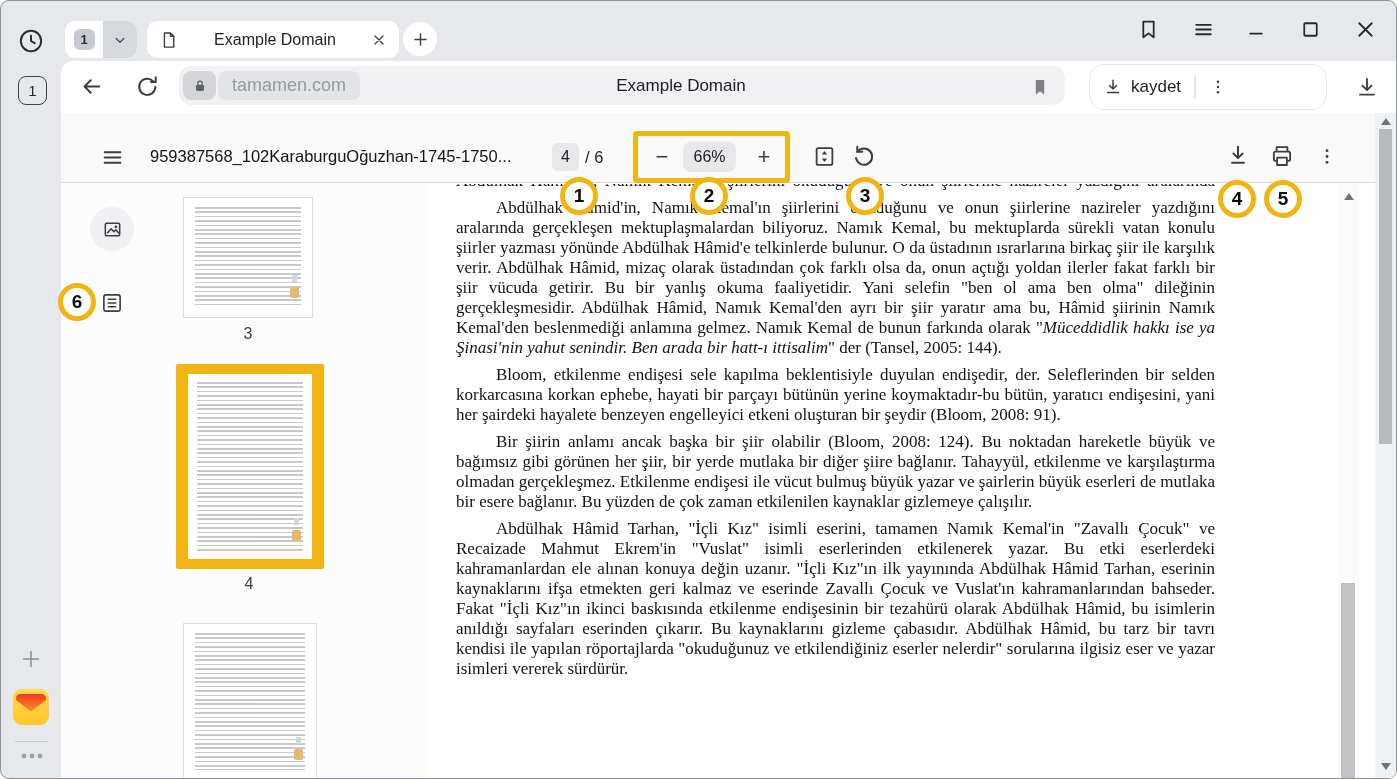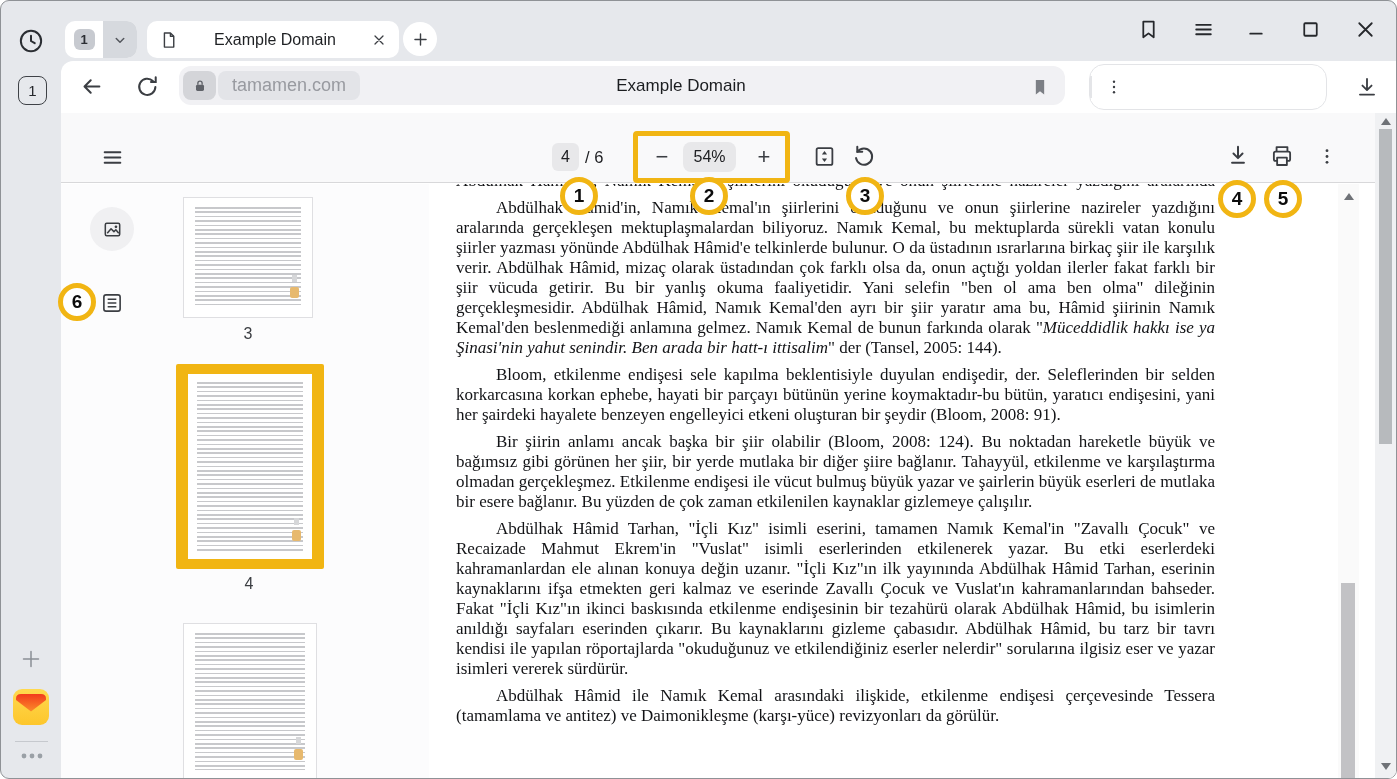--- a/index.html
+++ b/index.html
@@ -263,20 +263,28 @@
   <div class="abs page-title">Example Domain</div>
   <div class="abs bookmark-btn">
     <span>
       <svg width="20" height="20" viewBox="0 0 24 24" fill="currentColor">
           <path d="M7 3.5h10V21l-5-4-5 4z"></path>
         </svg>
     </span>
   </div>
 
   <div class="abs actions-pill">
+    <div class="action-item">
+      <span class="icon">
+        <svg width="20" height="20" viewBox="0 0 24 24" fill="none" stroke="currentColor" stroke-width="1.8" stroke-linecap="round" stroke-linejoin="round">
+            <path d="M12 4v10M7.8 10.2L12 14.4l4.2-4.2M5.5 18.5h13"></path>
+          </svg>
+      </span>
+      <span>kaydet</span>
+    </div>
     <div class="action-sep"></div>
     <div class="action-sep"></div>
     <div class="action-item">
       <span class="icon">
         <svg width="18" height="20" viewBox="0 0 24 24" fill="currentColor">
             <circle cx="12" cy="5" r="1.6"></circle>
             <circle cx="12" cy="12" r="1.6"></circle>
             <circle cx="12" cy="19" r="1.6"></circle>
           </svg>
       </span>
@@ -292,31 +300,32 @@
   </div>
 
   <div class="abs pdf-toolbar"></div>
   <div class="abs pdf-menu icon">
     <span>
       <svg width="25" height="25" viewBox="0 0 24 24" fill="none" stroke="currentColor" stroke-width="1.9" stroke-linecap="round">
           <path d="M4.5 7h15M4.5 12h15M4.5 17h15"></path>
         </svg>
     </span>
   </div>
+  <div class="abs pdf-filename">959387568_102KaraburguOğuzhan-1745-1750...</div>
   <div class="abs page-box">
       <span>4</span>
     </div>
   <div class="abs page-total"><span>/</span>&nbsp;<span>6</span></div>
 
   <div class="abs zoom-hl"></div>
   <div class="abs zoom-out">
       <span>−</span>
     </div>
   <div class="abs zoom-pill">
-      <span>54%</span>
+      <span>66%</span>
     </div>
   <div class="abs zoom-in">
       <span>+</span>
     </div>
 
   <div class="abs fit-btn icon">
     <span>
       <svg width="27" height="27" viewBox="0 0 24 24" fill="none" stroke="currentColor" stroke-width="1.6">
           <rect x="5" y="4.5" width="14" height="15" rx="1.5"></rect>
           <path d="M12 7.2l2.3 3h-4.6z" fill="currentColor" stroke="none"></path>
@@ -417,21 +426,20 @@
 
   <div class="abs pdf-page">
     <div class="doc-text">
       <div class="clip-line">
           <span>Abdülhak Hâmid'in, Namık Kemal'ın şiirlerini okuduğunu ve onun şiirlerine nazireler yazdığını aralarında gerçekleşen mektuplaşmalardan biliyoruz. Namık Kemal, bu mektuplarda sürekli vatan konulu şiirler yazması yönünde Abdülhak Hâmid'e telkinlerde bulunur. O da üstadının ısrarlarına birkaç şiir ile karşılık verir. Abdülhak Hâmid, mizaç olarak üstadından çok farklı olsa da, onun açtığı yoldan ilerler fakat farklı bir şiir vücuda getirir. Bu bir yanlış okuma faaliyetidir. Yani selefin "ben ol ama ben olma" dileğinin gerçekleşmesidir. Abdülhak Hâmid, Namık Kemal'den ayrı bir şiir yaratır ama bu, Hâmid şiirinin Namık Kemal'den beslenmediği anlamına gelmez. Namık Kemal de bunun farkında olarak "</span>
         </div>
       <p><span>Abdülhak Hâmid'in, Namık Kemal'ın şiirlerini okuduğunu ve onun şiirlerine nazireler yazdığını aralarında gerçekleşen mektuplaşmalardan biliyoruz. Namık Kemal, bu mektuplarda sürekli vatan konulu şiirler yazması yönünde Abdülhak Hâmid'e telkinlerde bulunur. O da üstadının ısrarlarına birkaç şiir ile karşılık verir. Abdülhak Hâmid, mizaç olarak üstadından çok farklı olsa da, onun açtığı yoldan ilerler fakat farklı bir şiir vücuda getirir. Bu bir yanlış okuma faaliyetidir. Yani selefin "ben ol ama ben olma" dileğinin gerçekleşmesidir. Abdülhak Hâmid, Namık Kemal'den ayrı bir şiir yaratır ama bu, Hâmid şiirinin Namık Kemal'den beslenmediği anlamına gelmez. Namık Kemal de bunun farkında olarak "</span><span class="ital">Müceddidlik hakkı ise ya Şinasi'nin yahut senindir. Ben arada bir hatt-ı ittisalim</span><span>" der (Tansel, 2005: 144).</span></p>
       <p>Bloom, etkilenme endişesi sele kapılma beklentisiyle duyulan endişedir, der. Seleflerinden bir selden korkarcasına korkan ephebe, hayati bir parçayı bütünün yerine koymaktadır-bu bütün, yaratıcı endişesini, yani her şairdeki hayalete benzeyen engelleyici etkeni oluşturan bir şeydir (Bloom, 2008: 91).</p>
       <p>Bir şiirin anlamı ancak başka bir şiir olabilir (Bloom, 2008: 124). Bu noktadan hareketle büyük ve bağımsız gibi görünen her şiir, bir yerde mutlaka bir diğer şiire bağlanır. Tahayyül, etkilenme ve karşılaştırma olmadan gerçekleşmez. Etkilenme endişesi ile vücut bulmuş büyük yazar ve şairlerin büyük eserleri de mutlaka bir esere bağlanır. Bu yüzden de çok zaman etkilenilen kaynaklar gizlemeye çalışılır.</p>
       <p>Abdülhak Hâmid Tarhan, "İçli Kız" isimli eserini, tamamen Namık Kemal'in "Zavallı Çocuk" ve Recaizade Mahmut Ekrem'in "Vuslat" isimli eserlerinden etkilenerek yazar. Bu etki eserlerdeki kahramanlardan ele alınan konuya değin uzanır. "İçli Kız"ın ilk yayınında Abdülhak Hâmid Tarhan, eserinin kaynaklarını ifşa etmekten geri kalmaz ve eserinde Zavallı Çocuk ve Vuslat'ın kahramanlarından bahseder. Fakat "İçli Kız"ın ikinci baskısında etkilenme endişesinin bir tezahürü olarak Abdülhak Hâmid, bu isimlerin anıldığı sayfaları eserinden çıkarır. Bu kaynaklarını gizleme çabasıdır. Abdülhak Hâmid, bu tarz bir tavrı kendisi ile yapılan röportajlarda "okuduğunuz ve etkilendiğiniz eserler nelerdir" sorularına ilgisiz eser ve yazar isimleri vererek sürdürür.</p>
-      <p>Abdülhak Hâmid ile Namık Kemal arasındaki ilişkide, etkilenme endişesi çerçevesinde Tessera (tamamlama ve antitez) ve Daimonikleşme (karşı-yüce) revizyonları da görülür.</p>
     </div>
   </div>
 
   <div class="abs pdf-scroll"></div>
   <div class="abs pdf-scroll-arrow tri-up"></div>
   <div class="abs pdf-scroll-thumb"></div>
 
   <div class="abs br-scroll"></div>
   <div class="abs br-scroll-up tri-up"></div>
   <div class="abs br-scroll-thumb"></div>

